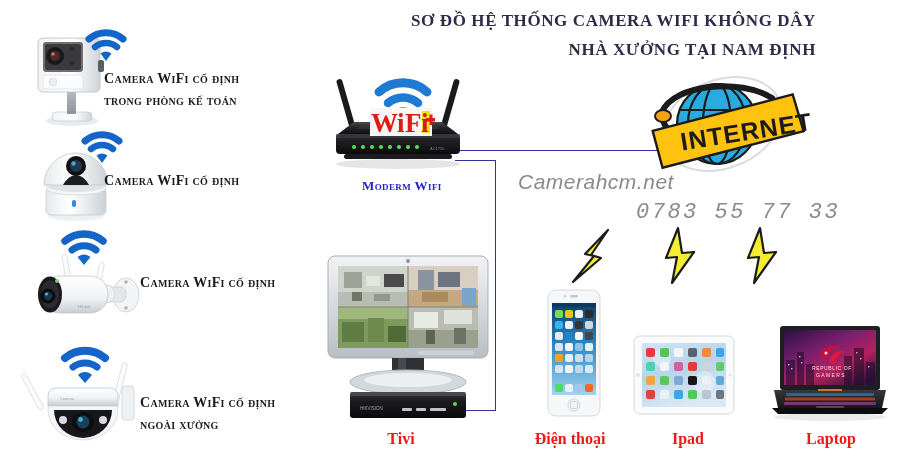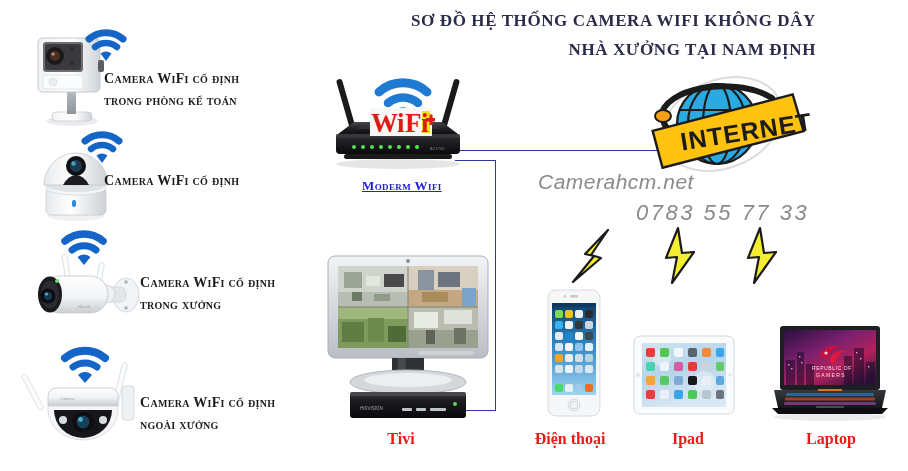--- a/index.html
+++ b/index.html
@@ -19,29 +19,29 @@
     position:absolute;font-family:"Liberation Serif", serif;font-weight:bold;
     font-size:14px;color:#1b1b1b;line-height:22px;font-variant:small-caps;
     letter-spacing:.3px;white-space:nowrap;
   }
   .cam-label .ln{display:block;}
   
   .wifi{position:absolute;}
   
   .modem-label{
     position:absolute;font-family:"Liberation Serif", serif;font-weight:bold;
-    font-size:13px;color:#2222cc;font-variant:small-caps;letter-spacing:.4px;text-decoration:underline;
+    font-size:13px;color:#2222cc;font-variant:small-caps;letter-spacing:.4px;
   }
   
   .brand{
     position:absolute;font-family:"Liberation Sans", sans-serif;font-style:italic;
-    font-size:21px;color:#8a8a8a;letter-spacing:.5px;white-space:nowrap;margin-left:20px;
+    font-size:21px;color:#8a8a8a;letter-spacing:.5px;white-space:nowrap;
   }
   .phone{
-    position:absolute;font-family:Liberation Sans, sans-serif;font-style:italic;
+    position:absolute;font-family:Liberation Mono, monospace;font-style:italic;
     font-size:22px;color:#8a8a8a;letter-spacing:2.5px;white-space:nowrap;
   }
   
   .dev-label{
     position:absolute;font-family:"Liberation Serif", serif;font-weight:bold;
     font-size:16px;color:#f01919;white-space:nowrap;text-align:center;
   }
   
   .line{position:absolute;background:#33339c;}
   .lh{height:1px;}
@@ -188,21 +188,20 @@
     <svg width="44" height="38" viewBox="0 0 44 38">
       <g fill="none" stroke="#1565c9" stroke-linecap="round">
         <path d="M3 13 A29 29 0 0 1 41 13" stroke-width="7.5"></path>
         <path d="M10 22 A19 19 0 0 1 34 22" stroke-width="7"></path>
       </g>
       <path d="M15.5 29 A9.5 9.5 0 0 1 28.5 29 L22 37 Z" fill="#1565c9"></path>
     </svg>
   </div>
   <div class="cam-label" style="left:140px;top:272px;">
     <span class="ln">Camera WiFi cố định</span>
-    <span class="ln">trong xưởng</span>
   </div>
 
   <div class="dev" style="left:26px;top:348px;">
     <svg width="122" height="100" viewBox="0 0 122 100">
       <defs>
         <linearGradient id="ptzW" x1="0" y1="0" x2="0" y2="1">
           <stop offset="0" stop-color="#ffffff"></stop>
             <stop offset="0.55" stop-color="#eff2f4"></stop>
           <stop offset="1" stop-color="#c7ccd1"></stop>
         </linearGradient>

